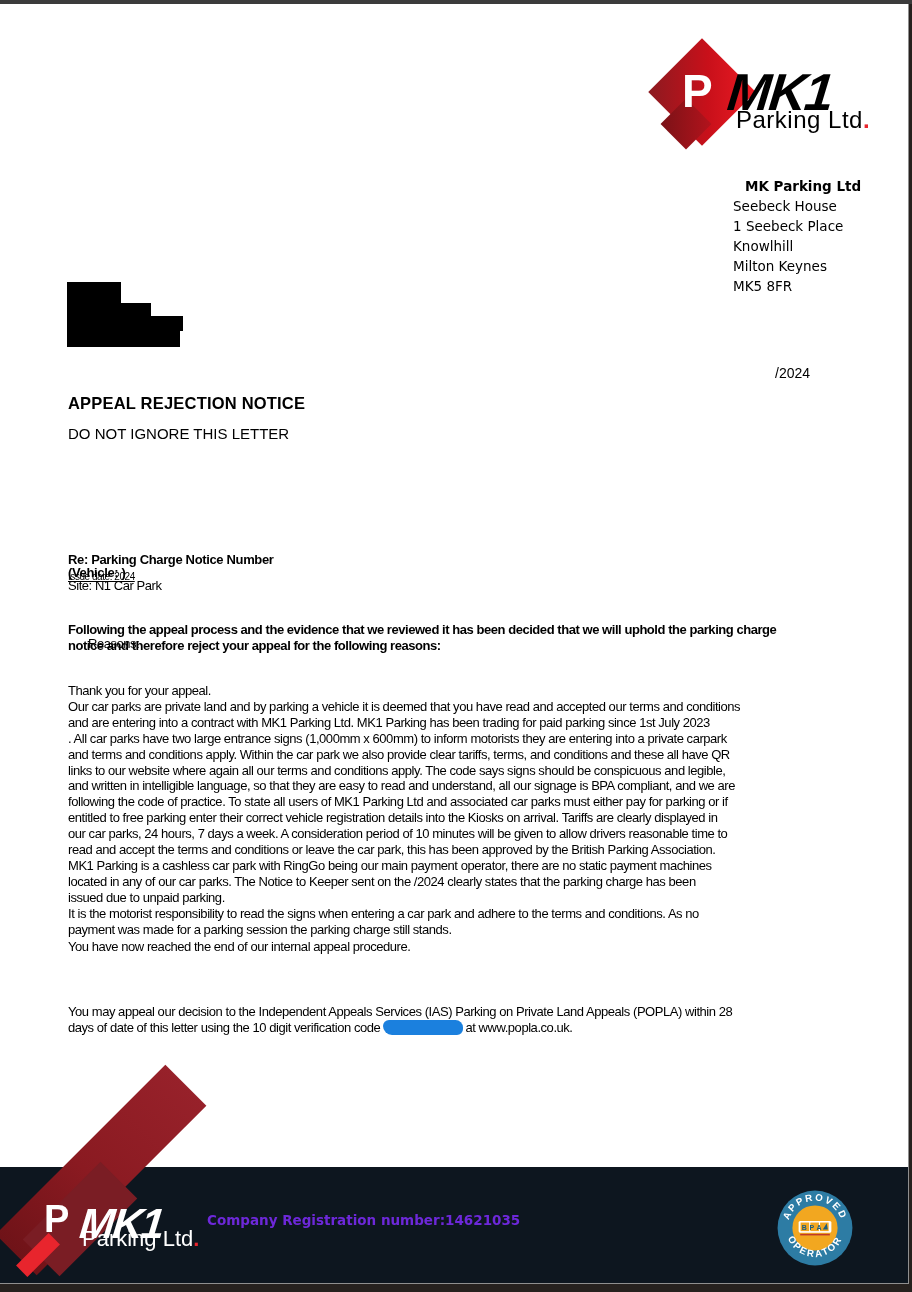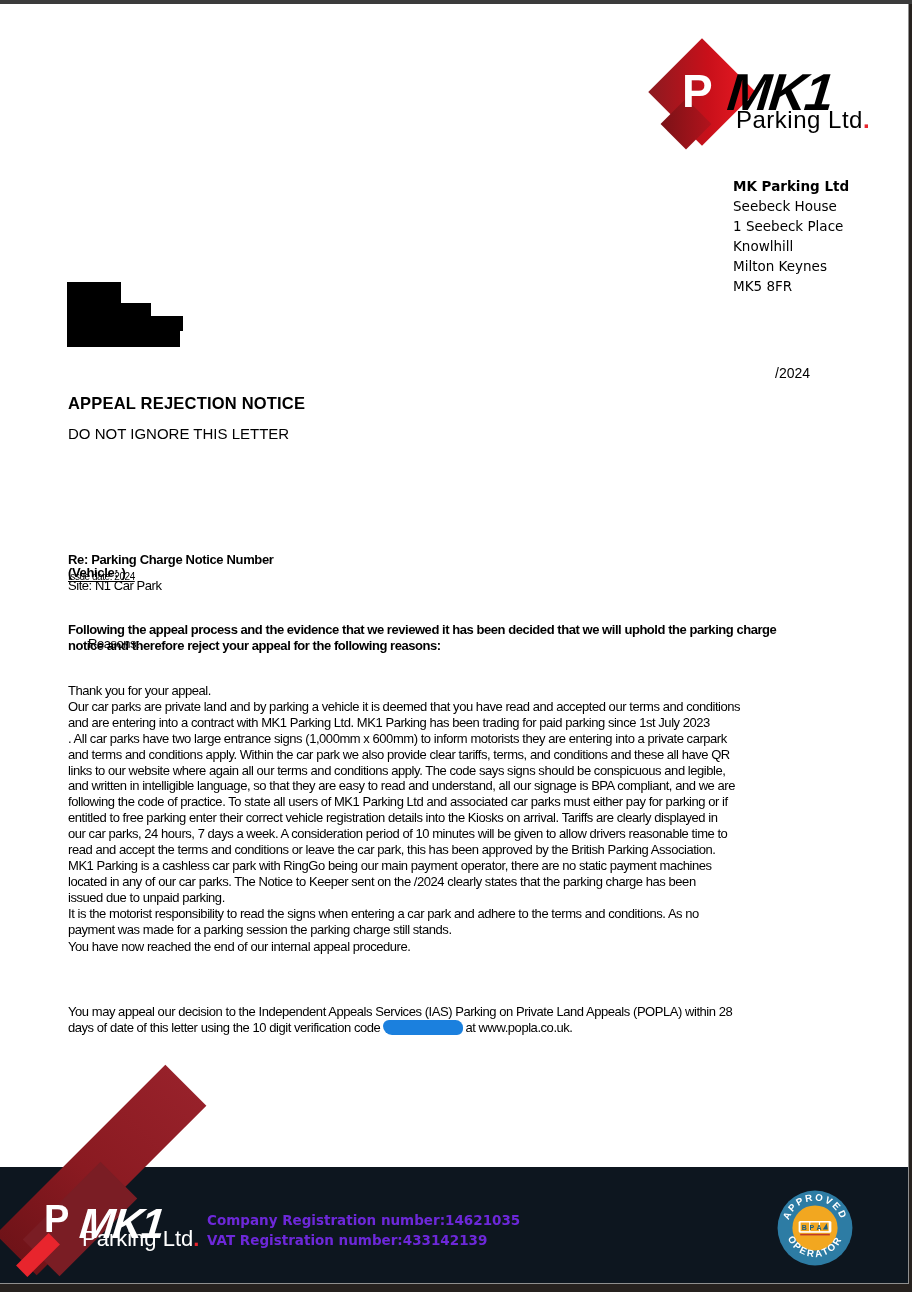--- a/index.html
+++ b/index.html
@@ -47,21 +47,21 @@
   }
   .hdr-parking {
     position: absolute; left: 96px; top: 66px;
     font-size: 24px; letter-spacing: 0.5px;
   }
   .red-dot { color: #e8252d; font-weight: bold; }
 
   
   .addr { left: 733px; top: 172px; font-family: "DejaVu Sans", sans-serif;
           font-size: 13.5px; line-height: 20px; }
-  .addr .first { font-weight: bold; }
+  .addr .first { font-weight: bold; margin-left: 12px; }
 
   
   .redact { left: 67px; top: 278px; width: 120px; height: 68px; }
   .redact div { position: absolute; background: #000; }
   .rb1 { left: 0; top: 0;  width: 54px;  height: 21px; }
   .rb2 { left: 0; top: 21px; width: 84px;  height: 13px; }
   .rb3 { left: 0; top: 34px; width: 116px; height: 15px; }
   .rb4 { left: 0; top: 49px; width: 113px; height: 16px; }
 
   .dateline { left: 775px; top: 361px; font-size: 14px; }
@@ -192,21 +192,20 @@
   <div class="ribbon-main"></div>
   <div class="ribbon-dark"></div>
   <div class="ribbon-accent"></div>
 
   <div class="abs ftr-p">P</div>
   <div class="abs ftr-mk1">MK1</div>
   <div class="abs ftr-parking"><span>Parking Ltd</span><span class="red-dot">.</span></div>
 
   <div class="abs reg">
     <div>Company Registration number:14621035</div>
-    <div>VAT Registration number:433142139</div>
   </div>
 
   <div class="abs badge">
     <svg width="78" height="78" viewBox="0 0 100 100">
       <circle cx="50" cy="50" r="48" fill="#2d7ca4"></circle>
       <circle cx="50" cy="50" r="29" fill="#f2a720"></circle>
       <defs>
         <path id="arcTop" d="M 15,50 A 35,35 0 0 1 85,50"></path>
         <path id="arcBot" d="M 13,50 A 37,37 0 0 0 87,50"></path>
       </defs>

